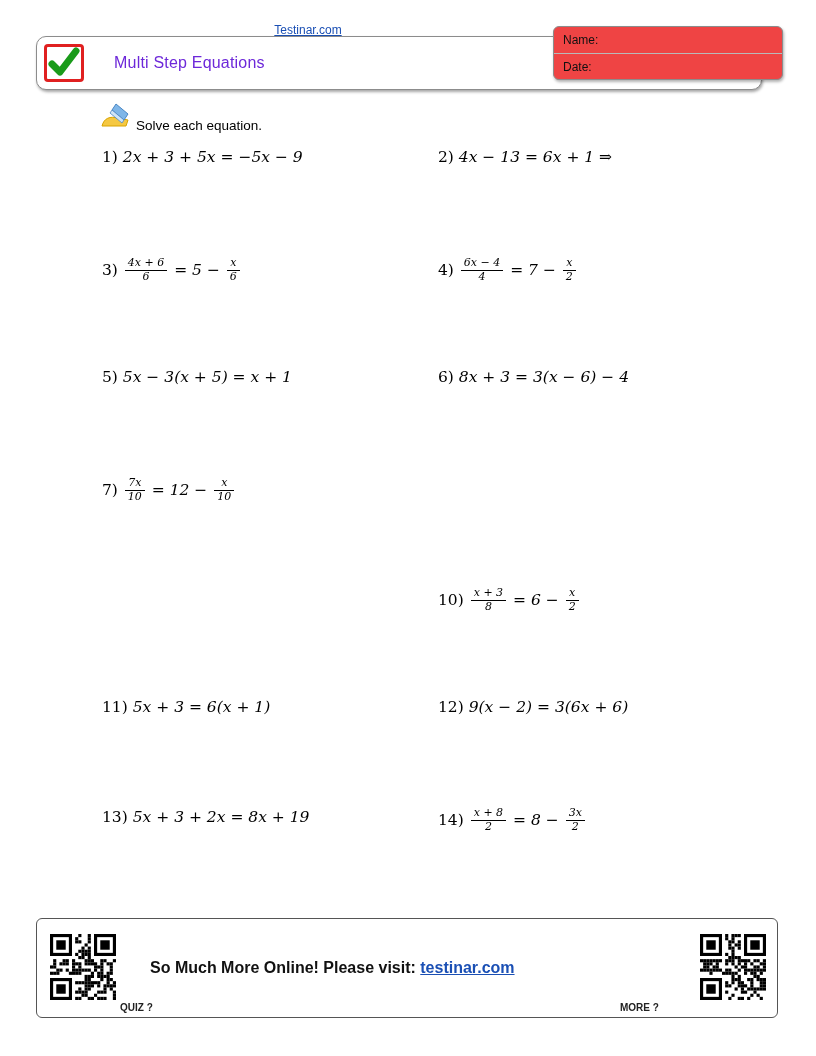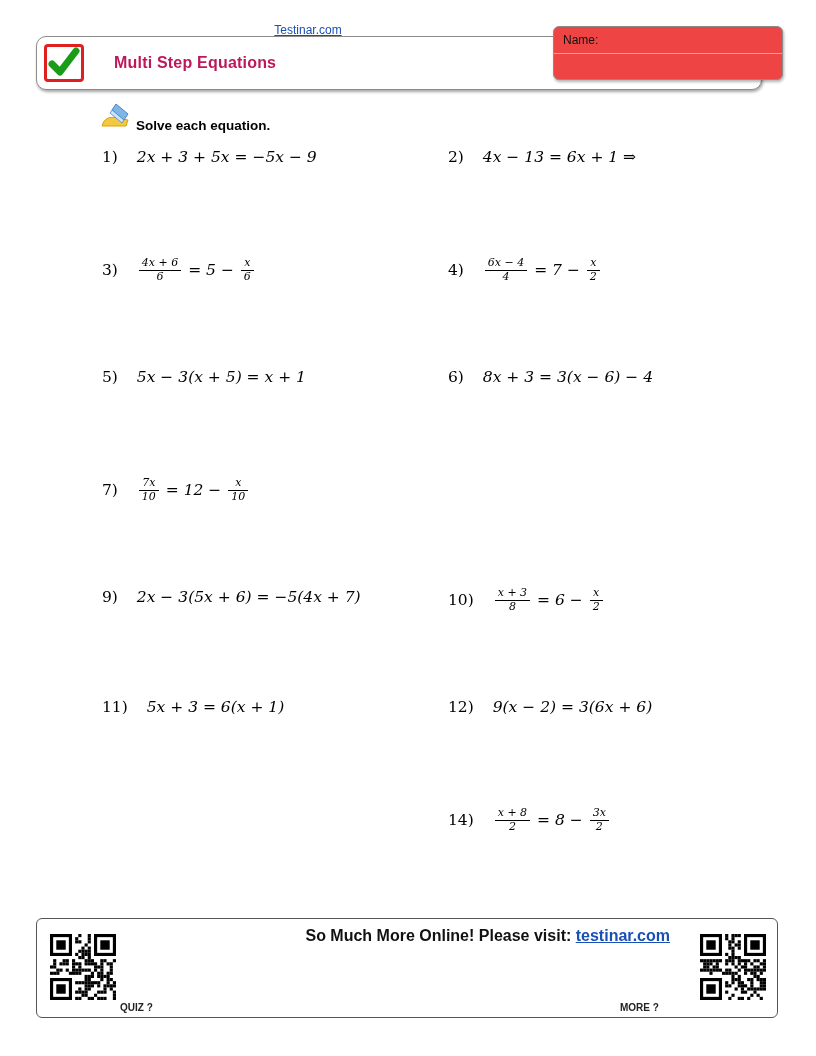--- a/index.html
+++ b/index.html
@@ -58,22 +58,22 @@
     background: #ffffff;
     box-sizing: border-box;
   }
   .check-icon svg { display:block; }
 
   .doc-title {
     position: absolute;
     left: 114px;
     top: 54px;
     font-size: 16px;
-    font-weight: bold;
-    color: #be185d;
+    font-weight: normal;
+    color: #6d28d9;
     letter-spacing: 0.2px;
   }
 
   .name-date-box {
     position: absolute;
     left: 553px;
     top: 26px;
     width: 230px;
     height: 54px;
     border: 1px solid #8c8c8c;
@@ -99,21 +99,21 @@
     left: 98px;
     top: 100px;
     width: 40px;
     height: 32px;
   }
   .instruction {
     position: absolute;
     left: 136px;
     top: 118px;
     font-size: 13.5px;
-    font-weight: bold;
+    font-weight: normal;
     color: #000000;
   }
 
   
   .problems {
     position: absolute;
     left: 0;
     top: 148px;
     width: 816px;
   }
@@ -122,31 +122,30 @@
     height: 110px;
   }
   .cell {
     position: absolute;
     top: 0;
     font-family: "DejaVu Serif", serif;
     font-size: 15.5px;
     white-space: nowrap;
   }
   .cell.left  { left: 102px; }
-  .cell.right { left: 448px; }
+  .cell.right { left: 438px; }
 
   .num {
     font-family: "DejaVu Serif", serif;
     font-size: 15.5px;
   }
   .expr {
     font-family: "DejaVu Serif", serif;
     font-style: italic;
     font-size: 15.5px;
-    margin-left: 14px;
   }
 
   
   .frac {
     display: inline-block;
     vertical-align: middle;
     text-align: center;
     font-size: 11px;
     line-height: 1.15;
     margin: 0 2px;
@@ -171,23 +170,23 @@
     width: 742px;
     height: 100px;
     border: 1px solid #555555;
     border-radius: 6px;
     background: #ffffff;
     box-sizing: border-box;
   }
   .footer-text {
     position: absolute;
     left: 150px;
-    top: 927px;
+    top: 959px;
     width: 520px;
-    text-align: right;
+    text-align: left;
     font-size: 16px;
     font-weight: bold;
     color: #111111;
   }
   .footer-text .link {
     color: #1a4fb4;
     text-decoration: underline;
     font-weight: bold;
   }
   .qr {
@@ -228,20 +227,21 @@
   <div class="check-icon">
     <svg width="34" height="32" viewBox="0 0 34 32">
       <polyline points="5,17 13,25 29,4" fill="none" stroke="#1a9b1a" stroke-width="7" stroke-linecap="round" stroke-linejoin="round"></polyline>
     </svg>
   </div>
 
   <div class="doc-title">Multi Step Equations</div>
 
   <div class="name-date-box">
     <div class="nd-row first">Name:</div>
+    <div class="nd-row">Date:</div>
   </div>
 
   <div class="pencil">
     <svg width="40" height="32" viewBox="0 0 40 32">
       <path d="M4 26 C6 18, 12 16, 20 18 L30 20 L28 26 Z" fill="#f5c842" stroke="#d9a400" stroke-width="1"></path>
       <path d="M18 4 L30 14 L26 20 L14 10 Z" fill="#7fb6e8" stroke="#4a87c4" stroke-width="1"></path>
       <path d="M14 10 L26 20 L24 23 L12 13 Z" fill="#cfe4f7" stroke="#4a87c4" stroke-width="0.8"></path>
     </svg>
   </div>
 
@@ -257,28 +257,28 @@
         <div class="cell right"><span class="num">4) </span><span class="expr"><span class="frac"><span class="top">6x − 4</span><span class="bot">4</span></span> = 7 − <span class="frac"><span class="top">x</span><span class="bot">2</span></span></span></div>
       </div>
       <div class="prow">
         <div class="cell left"><span class="num">5) </span><span class="expr">5x − 3(x + 5) = x + 1</span></div>
         <div class="cell right"><span class="num">6) </span><span class="expr">8x + 3 = 3(x − 6) − 4</span></div>
       </div>
       <div class="prow">
         <div class="cell left"><span class="num">7) </span><span class="expr"><span class="frac"><span class="top">7x</span><span class="bot">10</span></span> = 12 − <span class="frac"><span class="top">x</span><span class="bot">10</span></span></span></div>
       </div>
       <div class="prow">
-        <div class="cell left"><span class="num">9) </span><span class="expr">2x − 3(5x + 6) = −5(4x + 7)</span></div>
         <div class="cell right"><span class="num">10) </span><span class="expr"><span class="frac"><span class="top">x + 3</span><span class="bot">8</span></span> = 6 − <span class="frac"><span class="top">x</span><span class="bot">2</span></span></span></div>
       </div>
       <div class="prow">
         <div class="cell left"><span class="num">11) </span><span class="expr">5x + 3 = 6(x + 1)</span></div>
         <div class="cell right"><span class="num">12) </span><span class="expr">9(x − 2) = 3(6x + 6)</span></div>
       </div>
       <div class="prow">
+        <div class="cell left"><span class="num">13) </span><span class="expr">5x + 3 + 2x = 8x + 19</span></div>
         <div class="cell right"><span class="num">14) </span><span class="expr"><span class="frac"><span class="top">x + 8</span><span class="bot">2</span></span> = 8 − <span class="frac"><span class="top">3x</span><span class="bot">2</span></span></span></div>
       </div>
     </div>
 
   <div class="footer"></div>
 
   <div class="footer-text">
     <span>So Much More Online! Please visit: </span><a class="link" href="#">testinar.com</a>
   </div>
 

